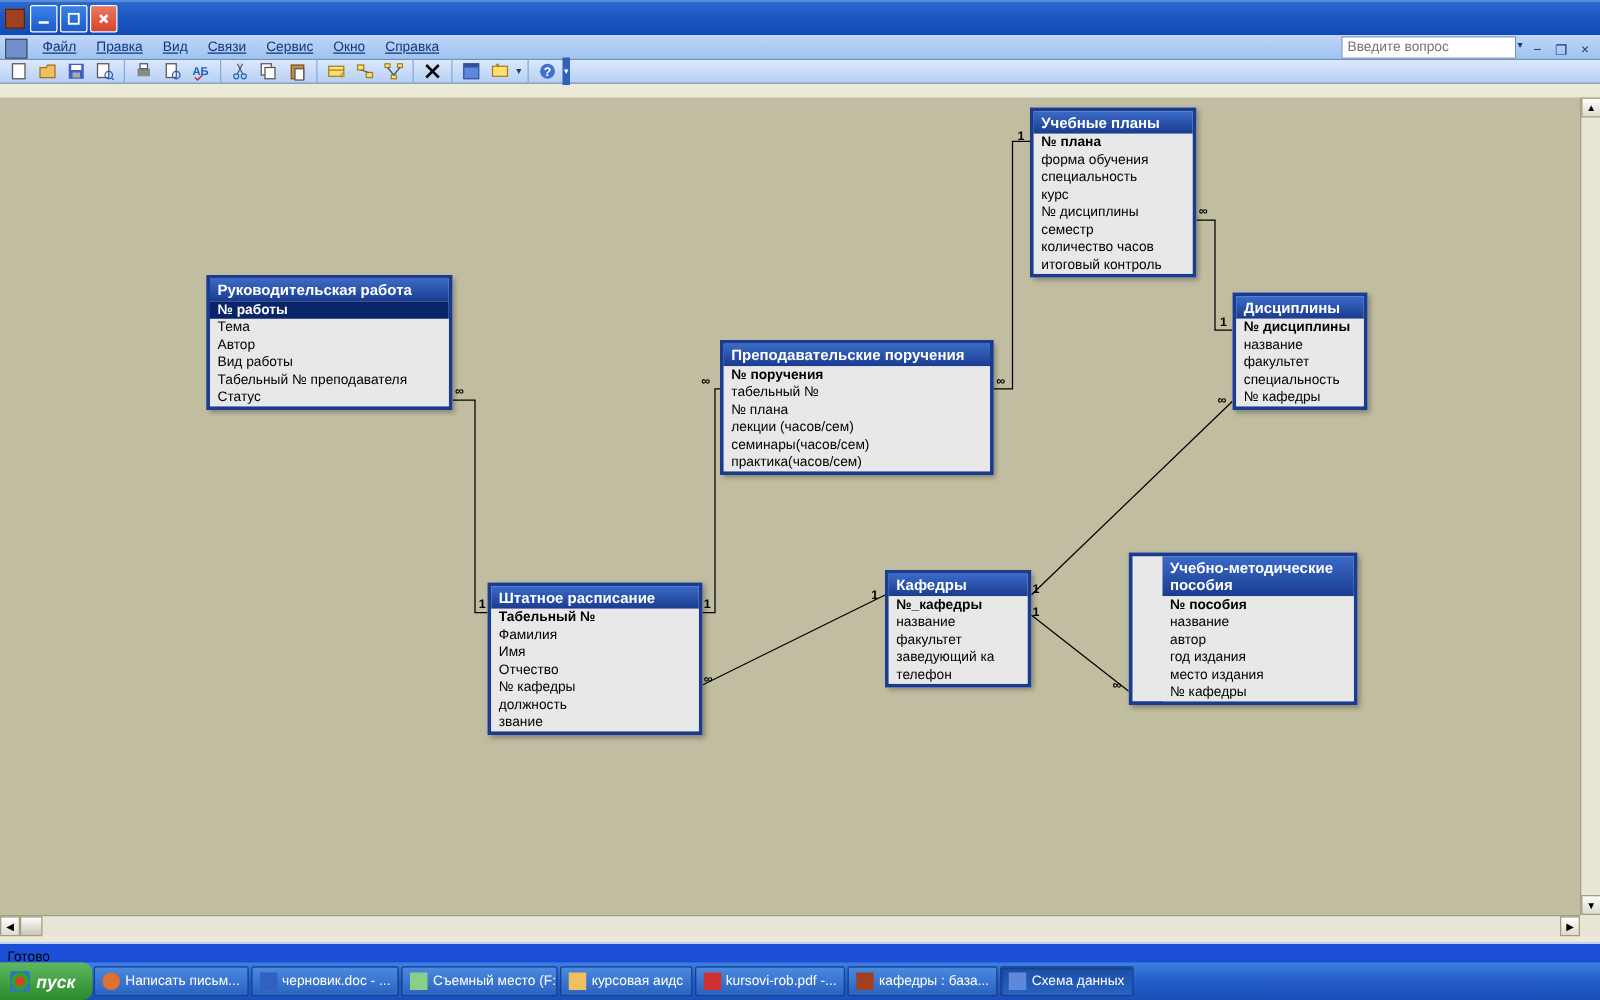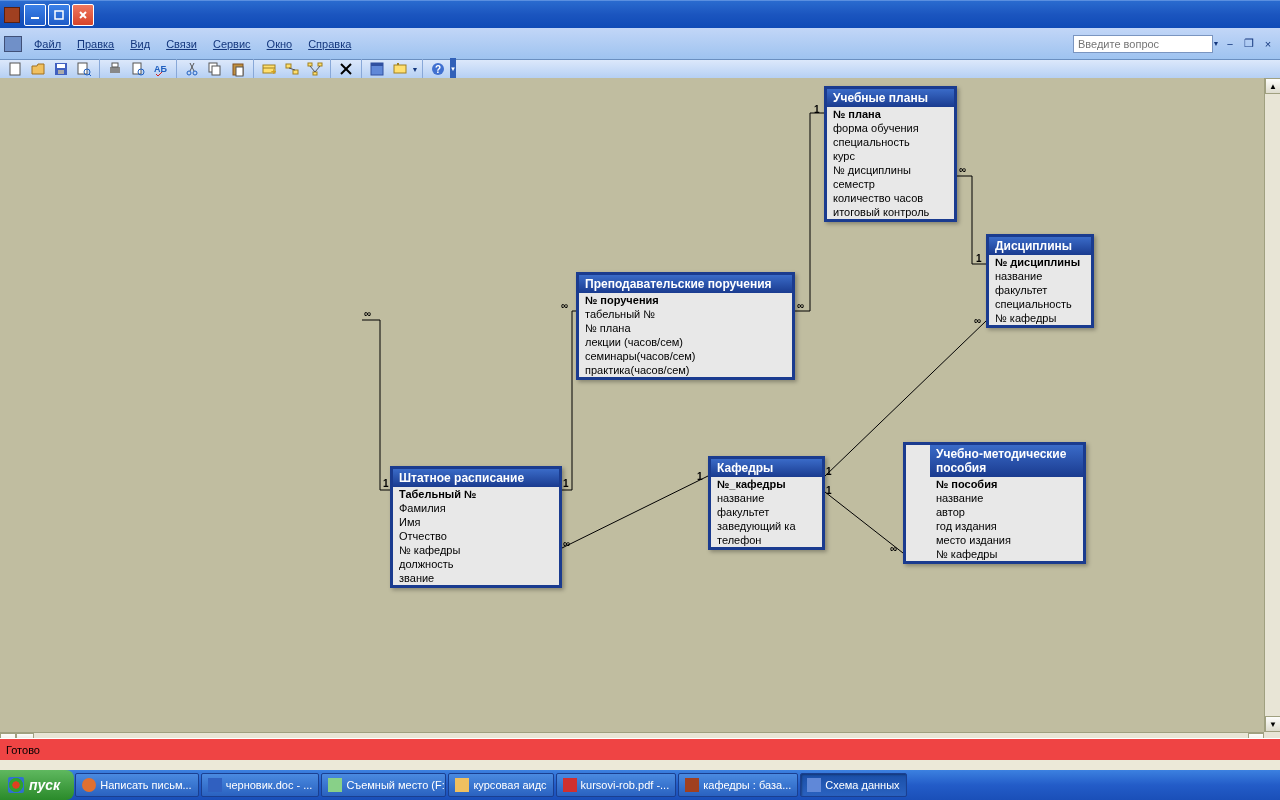--- a/index.html
+++ b/index.html
@@ -8,21 +8,21 @@
 
 .titlebar { height: 28px; background: linear-gradient(to bottom, #2a6bcf 0%, #1b55bf 50%, #0f4bb7 100%); display: flex; align-items: center; color: white; font-weight: bold; padding: 0 4px; border-top: 1px solid #5a8fe0; }
 .titlebar .app-icon { width: 16px; height: 16px; background: #a04020; border: 1px solid #5a2010; margin-right: 4px; }
 .titlebar .title { flex: 1; font-size: 12px; }
 .winbtns { display: flex; gap: 2px; }
 .winbtn { width: 22px; height: 22px; display: flex; align-items: center; justify-content: center; font-size: 13px; font-weight: bold; color: white; border-radius: 2px; cursor: pointer; }
 .winbtn.min, .winbtn.max { background: linear-gradient(to bottom, #3c81e8, #1e5bc7); border: 1px solid #fff; }
 .winbtn.close { background: linear-gradient(to bottom, #f07860, #d7442a); border: 1px solid #fff; }
 
 
-.menubar { height: 32px; background: linear-gradient(to bottom, #c2d6f7, #9ec3f0); display: flex; align-items: center; padding: 0 4px; border-bottom: 1px solid #6a8fc0; }
+.menubar { height: 20px; background: linear-gradient(to bottom, #c2d6f7, #9ec3f0); display: flex; align-items: flex-end; padding: 0 4px; border-bottom: 1px solid #6a8fc0; }
 .menubar .menu-icon { width: 18px; height: 16px; margin-right: 4px; background: #7090c8; border: 1px solid #405078; }
 .menubar .menu-item { padding: 3px 8px; cursor: pointer; color: #14377d; }
 .menubar .menu-item u { text-decoration: underline; }
 .menubar .spacer { flex: 1; }
 .help-box { width: 140px; height: 18px; background: white; border: 1px solid #7a95c0; font-size: 11px; padding: 1px 4px; color: #888; }
 .menubar .mdi-btn { width: 16px; height: 14px; margin-left: 3px; display: flex; align-items: center; justify-content: center; font-size: 11px; color: #14377d; cursor: pointer; }
 
 
 .toolbar { height: 19px; background: linear-gradient(to bottom, #dce8fb, #b6d0f3); display: flex; align-items: center; padding: 0 4px; border-bottom: 1px solid #6a8fc0; gap: 1px; }
 .tbtn { width: 22px; height: 22px; display: flex; align-items: center; justify-content: center; cursor: pointer; }
@@ -45,21 +45,21 @@
 .vscroll { position: absolute; right: 0; top: 78px; bottom: 68px; width: 16px; background: #e8e5d6; border-left: 1px solid #a0a080; }
 .vscroll .sbtn { width: 16px; height: 16px; background: linear-gradient(to bottom, #fdfdfb, #dedcce); border: 1px solid #a0a080; display: flex; align-items: center; justify-content: center; font-size: 8px; }
 .vscroll .sbtn.down { position: absolute; bottom: 0; }
 .hscroll { position: absolute; left: 0; right: 16px; bottom: 52px; height: 16px; background: #e8e5d6; border-top: 1px solid #a0a080; display: flex; }
 .hscroll .sbtn { width: 16px; height: 16px; background: linear-gradient(to bottom, #fdfdfb, #dedcce); border: 1px solid #a0a080; display: flex; align-items: center; justify-content: center; font-size: 8px; }
 .hscroll .thumb { width: 18px; height: 16px; background: linear-gradient(to bottom, #fdfdfb, #c8c6b8); border: 1px solid #a0a080; }
 .hscroll .track { flex: 1; }
 .corner-box { position: absolute; right: 0; bottom: 52px; width: 16px; height: 16px; background: #e8e5d6; }
 
 
-.statusbar { position: absolute; left: 0; right: 0; bottom: 40px; height: 22px; background: #ef4444; display: flex; align-items: center; padding: 0 6px; border-top: 1px solid #fff; font-size: 11px; }
+.statusbar { position: absolute; left: 0; right: 0; bottom: 24px; height: 22px; background: #1d4ed8; display: flex; align-items: center; padding: 0 6px; border-top: 1px solid #fff; font-size: 11px; }
 
 
 .taskbar { position: absolute; left: 0; right: 0; bottom: 0; height: 30px; background: linear-gradient(to bottom, #3c81e0 0%, #235cc8 50%, #1a4fb8 100%); display: flex; align-items: center; }
 .start { height: 30px; padding: 0 14px 0 8px; background: linear-gradient(to bottom, #5fb85f, #2a8a2a); color: white; font-style: italic; font-weight: bold; font-size: 14px; display: flex; align-items: center; cursor: pointer; border-radius: 0 8px 8px 0; }
 .start .logo { width: 16px; height: 16px; background: radial-gradient(#e04020 30%, #30a030 35% 60%, #3070d0 65%); border-radius: 2px; margin-right: 5px; }
 .taskbtn { height: 24px; margin: 0 1px; padding: 0 6px; background: linear-gradient(to bottom, #4a8ae0, #2a62c0); border: 1px solid #1a3f90; border-radius: 2px; color: white; font-size: 11px; display: flex; align-items: center; cursor: pointer; max-width: 125px; overflow: hidden; white-space: nowrap; }
 .taskbtn.active { background: linear-gradient(to bottom, #1a4fa8, #2a62c0); box-shadow: inset 1px 1px 2px rgba(0,0,0,0.3); }
 .taskbtn .ticon { width: 14px; height: 14px; margin-right: 4px; flex-shrink: 0; }
 .tray { height: 30px; background: linear-gradient(to bottom, #2a9ce8, #1a7cc8); display: flex; align-items: center; padding: 0 10px; margin-left: auto; font-size: 11px; color: white; border-left: 1px solid #4aacf0; }
 .tray .tlang { margin-right: 8px; }
@@ -256,20 +256,31 @@
   <div class="rel-lbl" style="left:814px;top:26px;">1</div>
   <div class="rel-lbl" style="left:959px;top:86px;">∞</div>
   <div class="rel-lbl" style="left:976px;top:175px;">1</div>
   <div class="rel-lbl" style="left:563px;top:460px;">∞</div>
   <div class="rel-lbl" style="left:697px;top:393px;">1</div>
   <div class="rel-lbl" style="left:826px;top:388px;">1</div>
   <div class="rel-lbl" style="left:974px;top:237px;">∞</div>
   <div class="rel-lbl" style="left:826px;top:407px;">1</div>
   <div class="rel-lbl" style="left:890px;top:465px;">∞</div>
 
+  <div class="tbox" style="left:165px;top:142px;width:197px;">
+    <div class="thead">Руководительская работа</div>
+    <div class="tbody">
+      <div class="trow pk sel">№ работы</div>
+      <div class="trow">Тема</div>
+      <div class="trow">Автор</div>
+      <div class="trow">Вид работы</div>
+      <div class="trow">Табельный № преподавателя</div>
+      <div class="trow">Статус</div>
+    </div>
+  </div>
 
   <div class="tbox" style="left:824px;top:8px;width:133px;">
     <div class="thead">Учебные планы</div>
     <div class="tbody">
       <div class="trow pk">№ плана</div>
       <div class="trow">форма обучения</div>
       <div class="trow">специальность</div>
       <div class="trow">курс</div>
       <div class="trow">№ дисциплины</div>
       <div class="trow">семестр</div>

